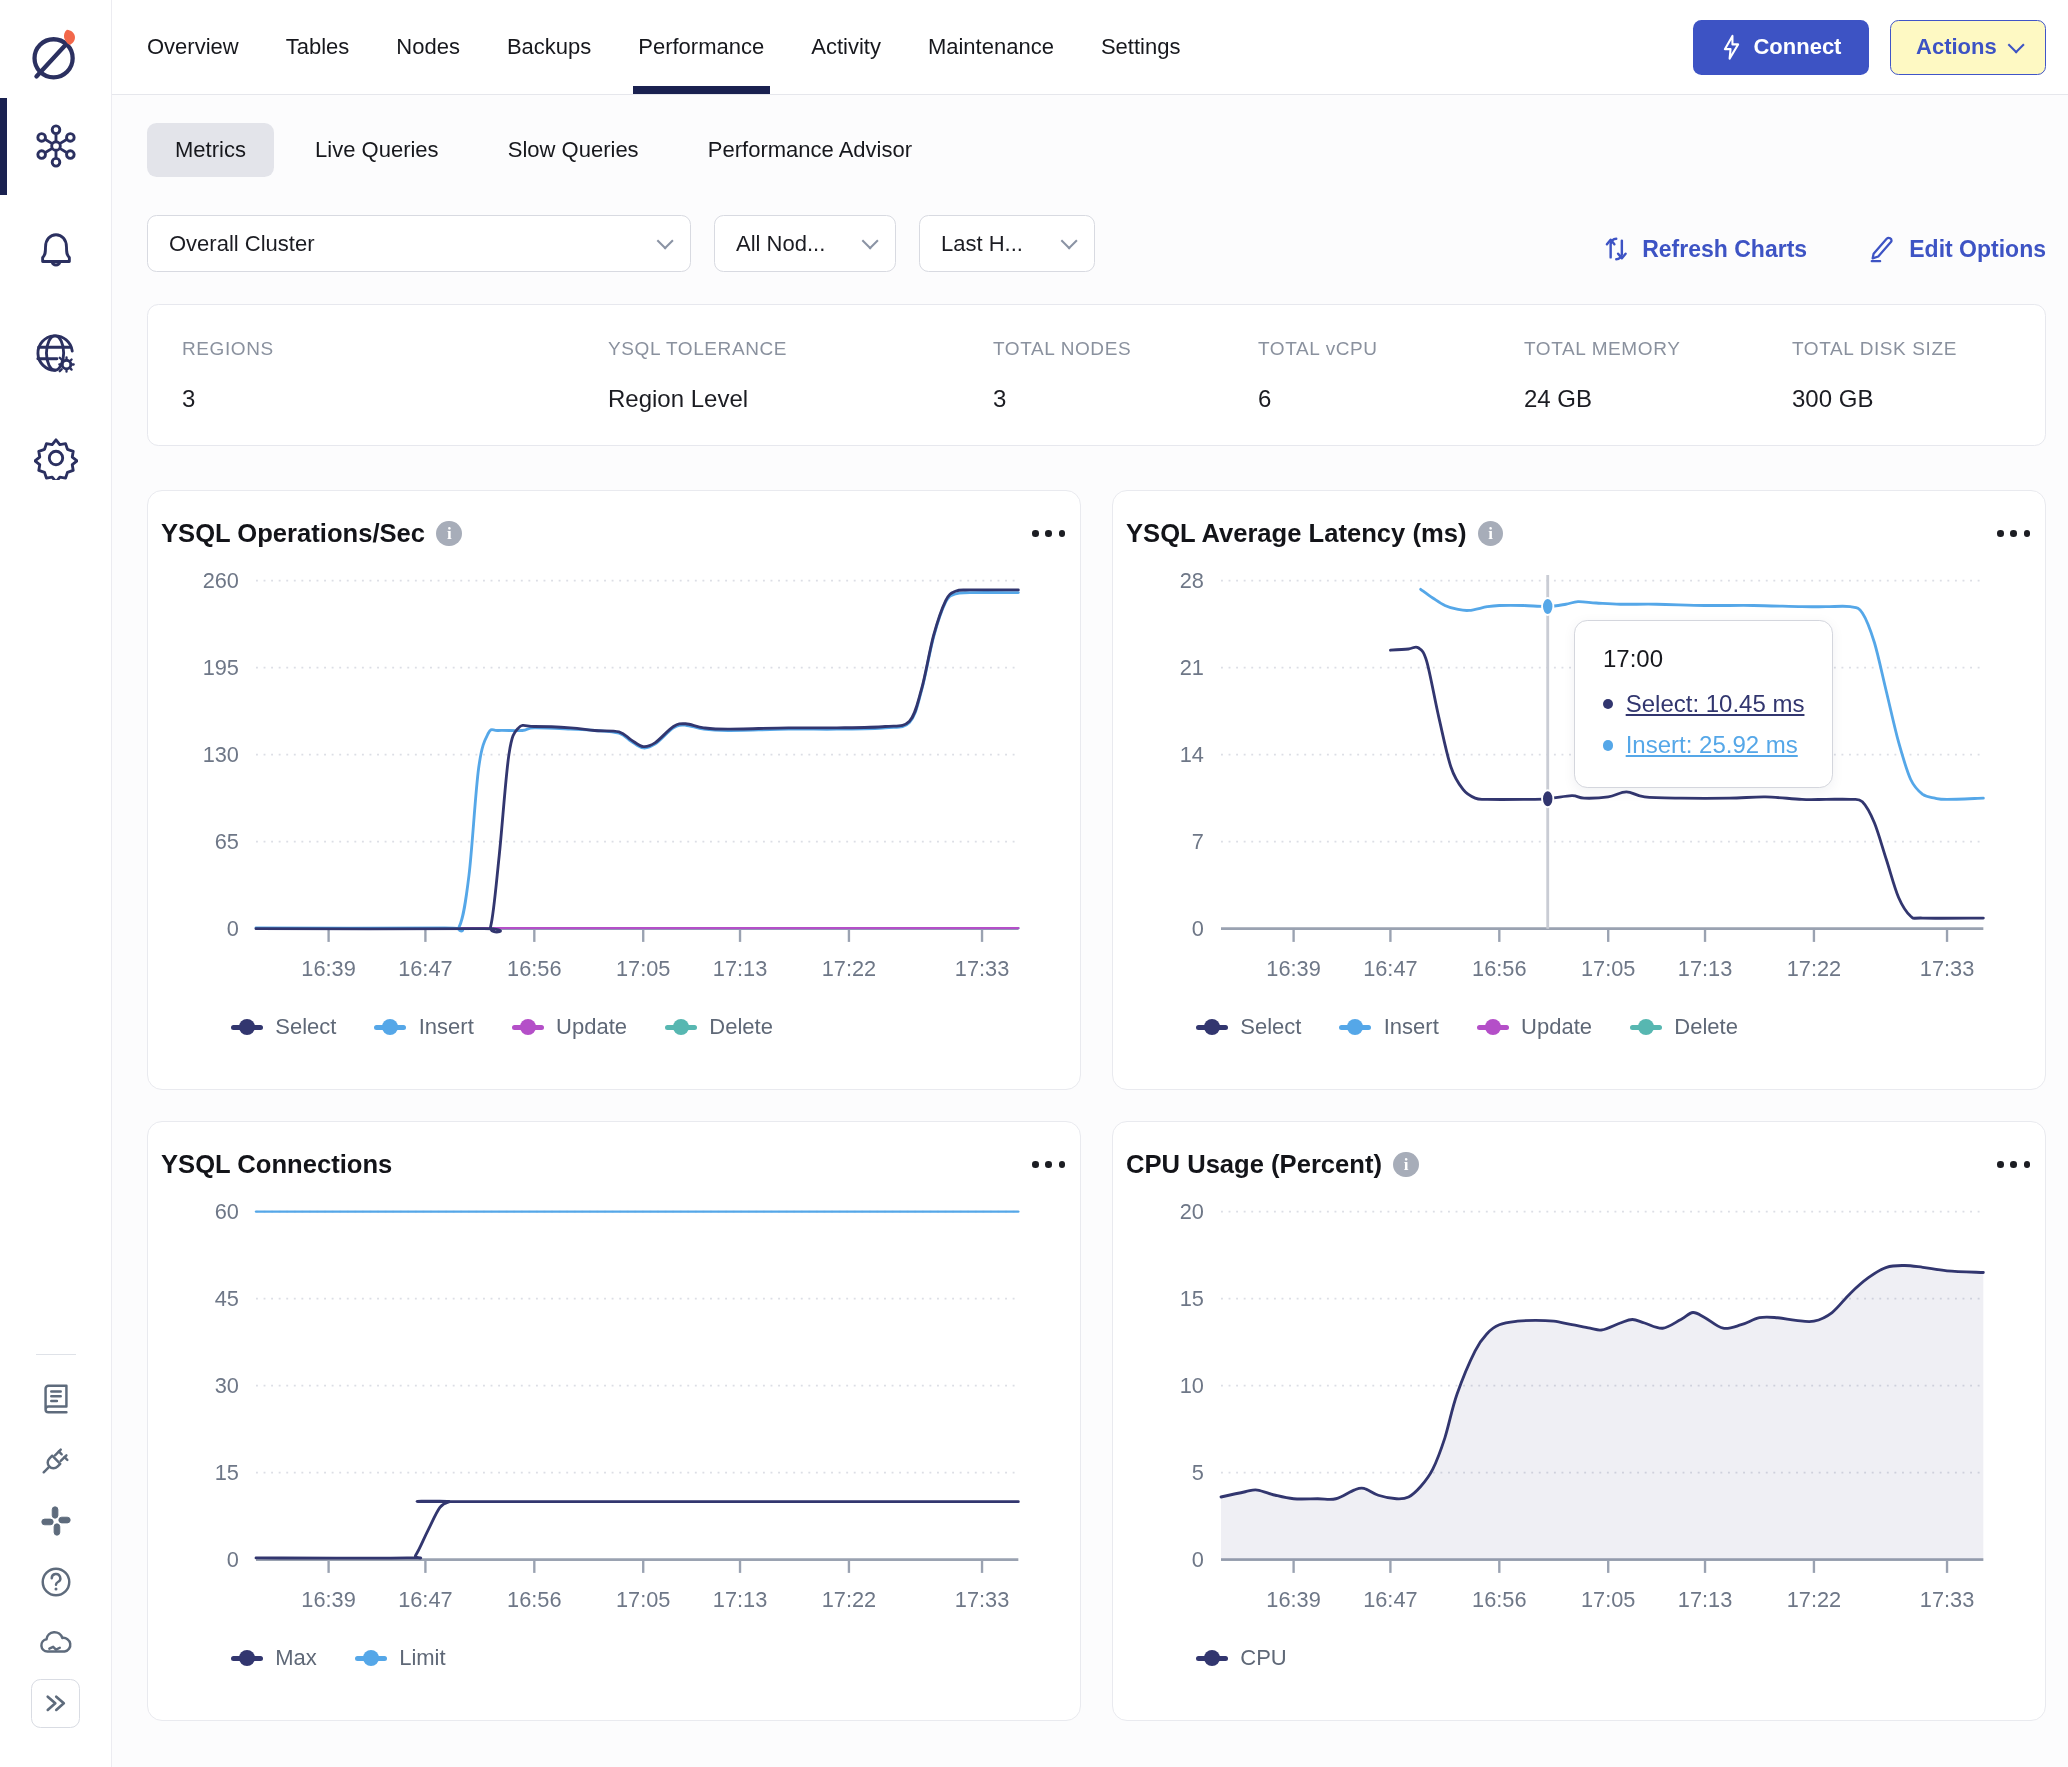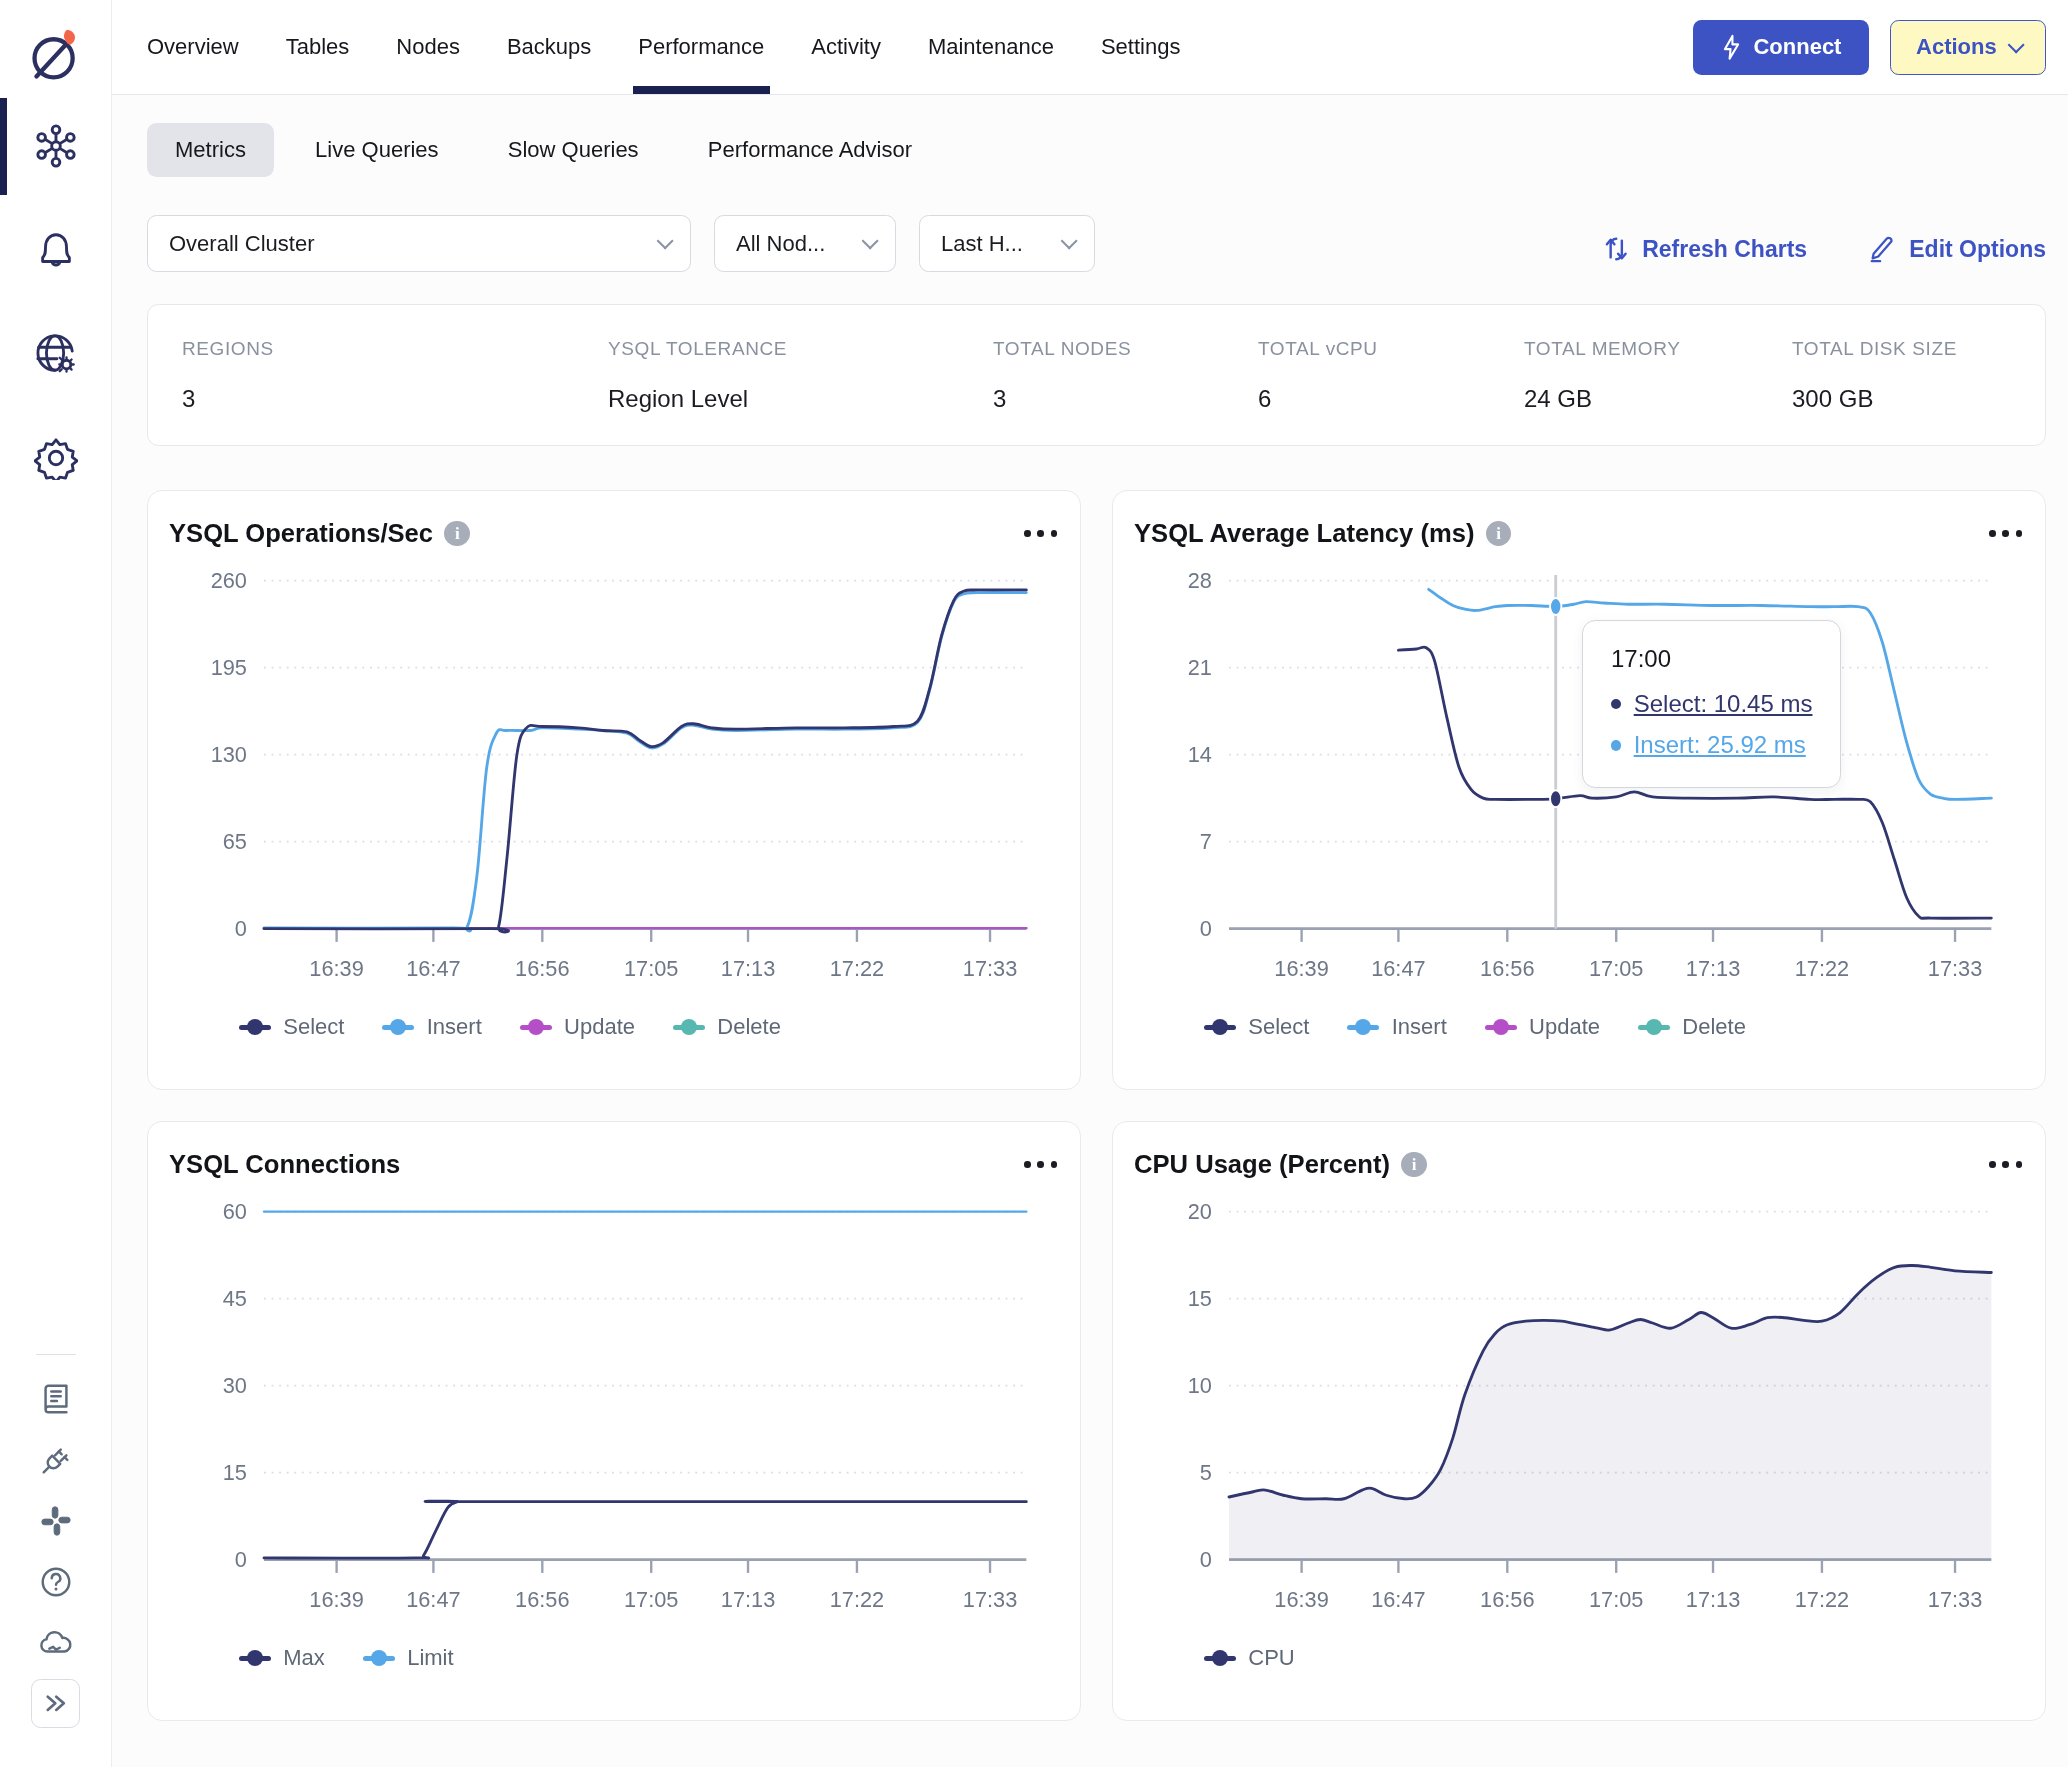--- a/index.html
+++ b/index.html
@@ -63,21 +63,21 @@
 
   .stats { margin-top:32px; background:#fff; border:0.9px solid #e7e8ee; border-radius:11.4px;
     height:142px; display:flex; align-items:center; padding:0 34px; }
   .stat { display:flex; flex-direction:column; gap:25px; }
   .stat-label { font-size:19px; letter-spacing:0.6px; color:#8a919e; font-weight:500; }
   .stat-value { font-size:24px; color:#1b1c22; }
 
   .charts-grid { margin-top:44px; display:grid; grid-template-columns:1fr 1fr;
     gap:31px; }
   .chart-card { background:#fff; border:0.9px solid #e9eaef; border-radius:15px;
-    padding:28px 21px 19px; height:600px; }
+    padding:28px 13px 19px; height:600px; }
   .chart-head { display:flex; align-items:center; }
   .chart-title { font-size:25.6px; font-weight:700; color:#131419; }
   .info-icon { width:25.6px; height:25.6px; border-radius:50%; background:#a7adb9; color:#fff;
     font-size:17px; font-weight:700; display:inline-flex; align-items:center;
     justify-content:center; margin-left:11.4px; font-family:"Liberation Serif",serif; }
   .dots-menu { margin-left:auto; cursor:pointer; display:flex; gap:6.6px; padding:5.7px 1.9px; }
   .dots-menu i { width:6.6px; height:6.6px; border-radius:50%; background:#1c1d23; }
   .chart-plot { position:relative; margin-top:7.6px; }
   .legend { display:flex; gap:38px; padding-left:70px; margin-top:1.9px; }
   .legend-item { display:flex; align-items:center; gap:12.3px; font-size:22px;

